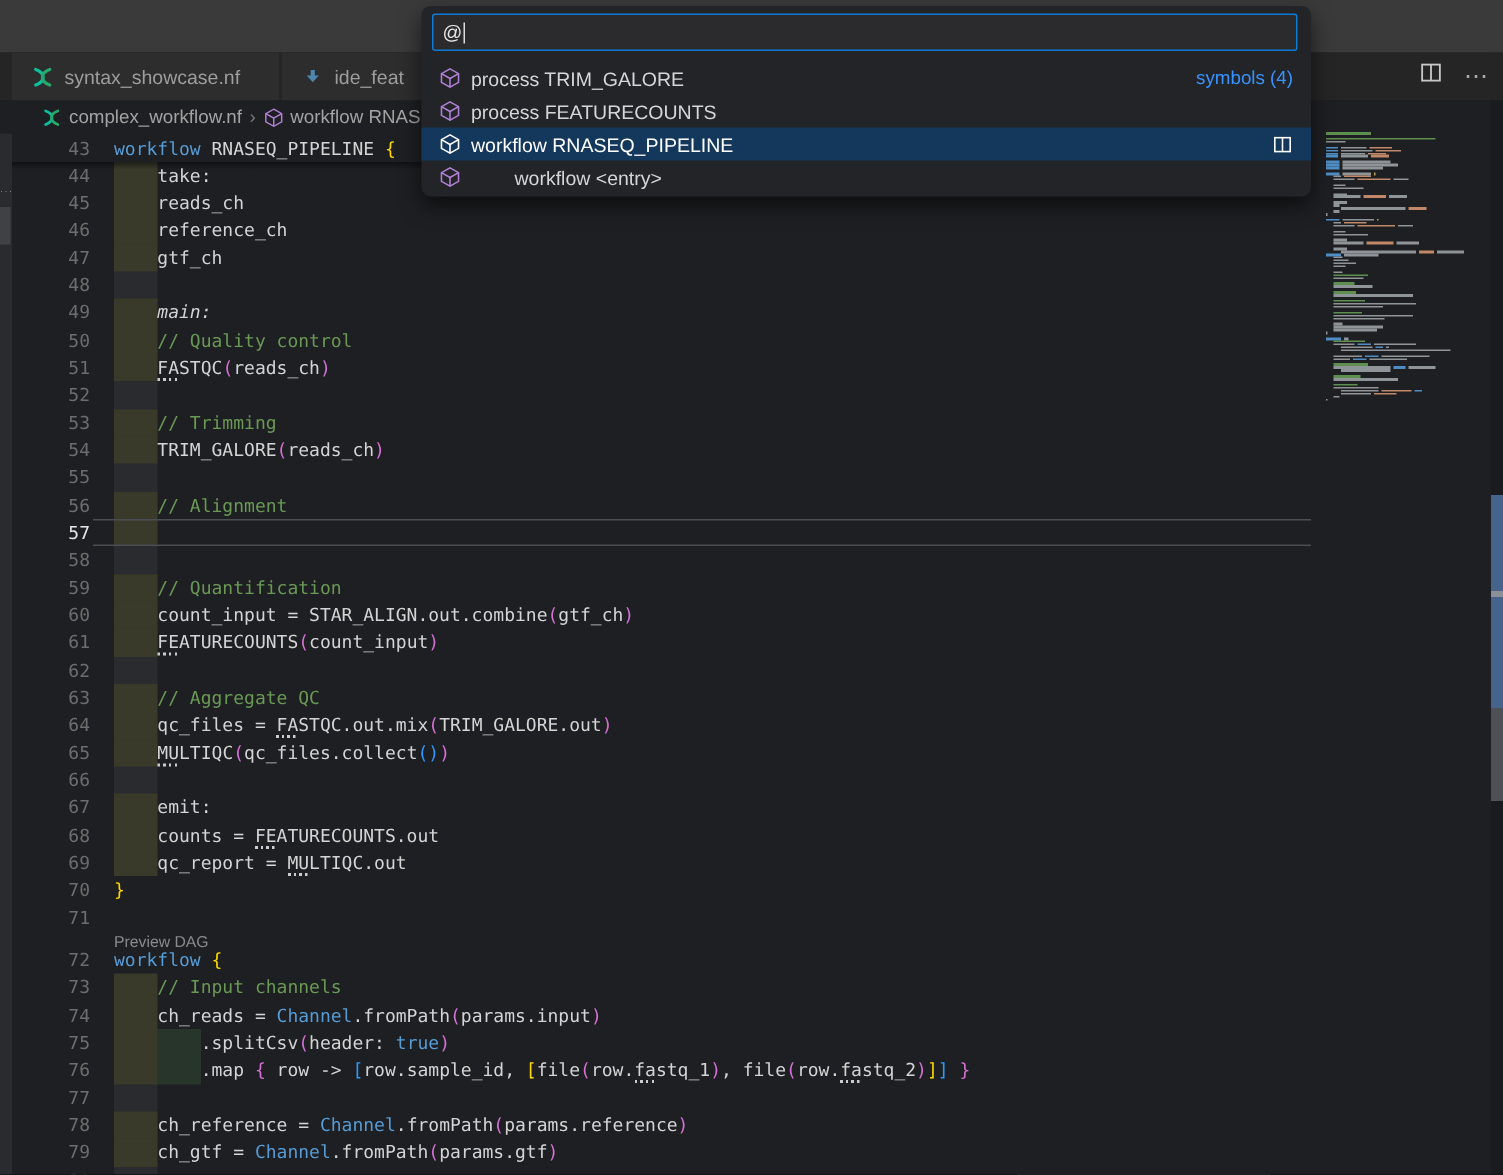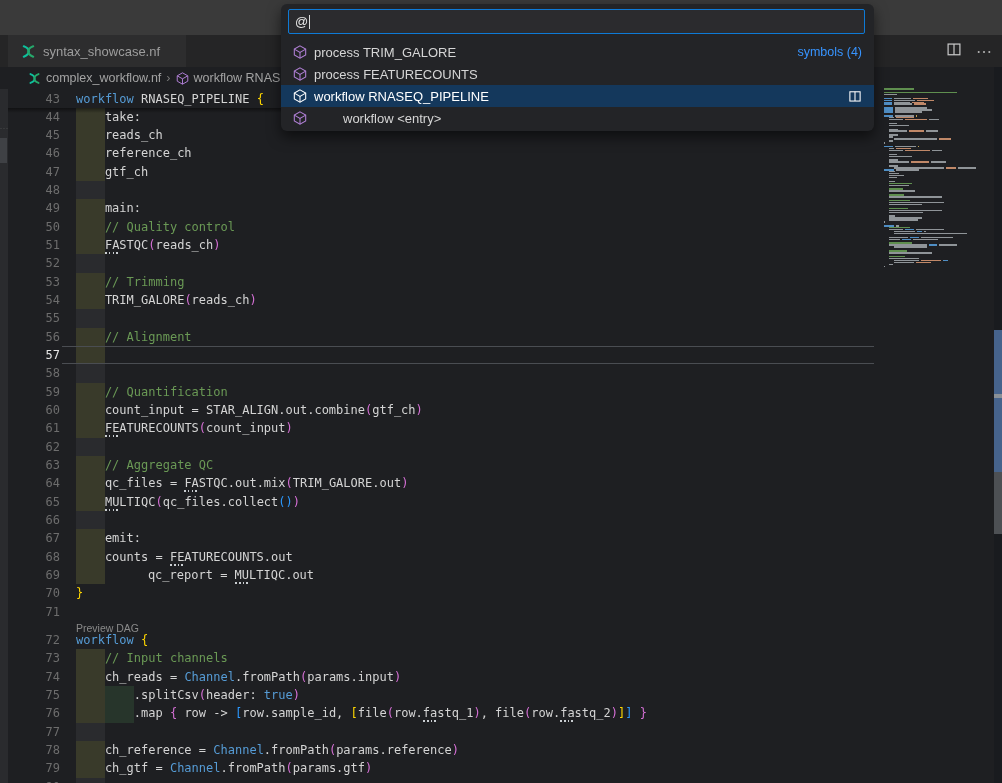--- a/index.html
+++ b/index.html
@@ -78,20 +78,28 @@
   <div id="tabbar" class="abs">
     <div class="tab" style="left:8px;width:178px;">
       <span class="ticon">
         <svg width="15" height="15" viewBox="0 0 16 16" fill="none">
           <path d="M3 2.5 C10 5 10 11 3 13.5" stroke="#0dc09d" stroke-width="2.3" stroke-linecap="round"></path>
           <path d="M13 2.5 C6 5 6 11 13 13.5" stroke="#26a96c" stroke-width="2.3" stroke-linecap="round"></path>
         </svg>
       </span>
       <span>syntax_showcase.nf</span>
     </div>
+    <div class="tab" style="left:188px;width:118px;">
+      <span class="ticon">
+        <svg width="13" height="13" viewBox="0 0 16 16">
+          <polygon points="8,12 3,6.5 6.3,6.5 6.3,2 9.7,2 9.7,6.5 13,6.5" fill="#4e87ae"></polygon>
+        </svg>
+      </span>
+      <span>ide_feat</span>
+    </div>
     <div id="tab-actions">
       <span>
         <svg width="16" height="15" viewBox="0 0 16 16" fill="none">
           <rect x="1.7" y="2.2" width="12.6" height="11.4" stroke="#c8c8c8" stroke-width="1.3"></rect>
           <line x1="8" y1="2.2" x2="8" y2="13.6" stroke="#c8c8c8" stroke-width="1.3"></line>
         </svg>
       </span>
       <span style="font-size:16px;color:#aaa;">⋯</span>
     </div>
   </div>
@@ -133,21 +141,21 @@
       <div class="gut" style="top: 55.49px;">46</div>
       <div class="crow" style="top: 55.49px;"><span class="tk-w">    reference_ch</span></div>
       <div class="ibar y" style="top: 73.82px; left: 68px;"></div>
       <div class="gut" style="top: 73.82px;">47</div>
       <div class="crow" style="top: 73.82px;"><span class="tk-w">    gtf_ch</span></div>
       <div class="ibar e" style="top: 92.15px; left: 68px;"></div>
       <div class="gut" style="top: 92.15px;">48</div>
       <div class="crow" style="top: 92.15px;"></div>
       <div class="ibar y" style="top: 110.48px; left: 68px;"></div>
       <div class="gut" style="top: 110.48px;">49</div>
-      <div class="crow" style="top: 110.48px;"><span class="tk-w">    main:</span></div>
+      <div class="crow" style="top: 110.48px; font-style: italic;"><span class="tk-w">    main:</span></div>
       <div class="ibar y" style="top: 128.81px; left: 68px;"></div>
       <div class="gut" style="top: 128.81px;">50</div>
       <div class="crow" style="top: 128.81px;"><span class="tk-c">    // Quality control</span></div>
       <div class="ibar y" style="top: 147.14px; left: 68px;"></div>
       <div class="gut" style="top: 147.14px;">51</div>
       <div class="crow" style="top: 147.14px;"><span class="tk-w">    </span><span class="tk-h">FASTQC</span><span class="tk-p">(</span><span class="tk-w">reads_ch</span><span class="tk-p">)</span></div>
       <div class="ibar e" style="top: 165.47px; left: 68px;"></div>
       <div class="gut" style="top: 165.47px;">52</div>
       <div class="crow" style="top: 165.47px;"></div>
       <div class="ibar y" style="top: 183.8px; left: 68px;"></div>
@@ -192,21 +200,21 @@
       <div class="gut" style="top: 422.09px;">66</div>
       <div class="crow" style="top: 422.09px;"></div>
       <div class="ibar y" style="top: 440.42px; left: 68px;"></div>
       <div class="gut" style="top: 440.42px;">67</div>
       <div class="crow" style="top: 440.42px;"><span class="tk-w">    emit:</span></div>
       <div class="ibar y" style="top: 458.75px; left: 68px;"></div>
       <div class="gut" style="top: 458.75px;">68</div>
       <div class="crow" style="top: 458.75px;"><span class="tk-w">    counts = </span><span class="tk-h">FEATURECOUNTS</span><span class="tk-w">.out</span></div>
       <div class="ibar y" style="top: 477.08px; left: 68px;"></div>
       <div class="gut" style="top: 477.08px;">69</div>
-      <div class="crow" style="top: 477.08px; margin-left: 43px;"><span class="tk-w">    qc_report = </span><span class="tk-h">MULTIQC</span><span class="tk-w">.out</span></div>
+      <div class="crow" style="top: 477.08px;"><span class="tk-w">    qc_report = </span><span class="tk-h">MULTIQC</span><span class="tk-w">.out</span></div>
       <div class="gut" style="top: 495.41px;">70</div>
       <div class="crow" style="top: 495.41px;"><span class="tk-y">}</span></div>
       <div class="gut" style="top: 513.74px;">71</div>
       <div class="crow" style="top: 513.74px;"></div>
       <div class="gut" style="top: 542.07px;">72</div>
       <div class="crow" style="top: 542.07px;"><span class="tk-k">workflow</span><span class="tk-w"> </span><span class="tk-y">{</span></div>
       <div class="ibar y" style="top: 560.4px; left: 68px;"></div>
       <div class="gut" style="top: 560.4px;">73</div>
       <div class="crow" style="top: 560.4px;"><span class="tk-c">    // Input channels</span></div>
       <div class="ibar y" style="top: 578.73px; left: 68px;"></div>

